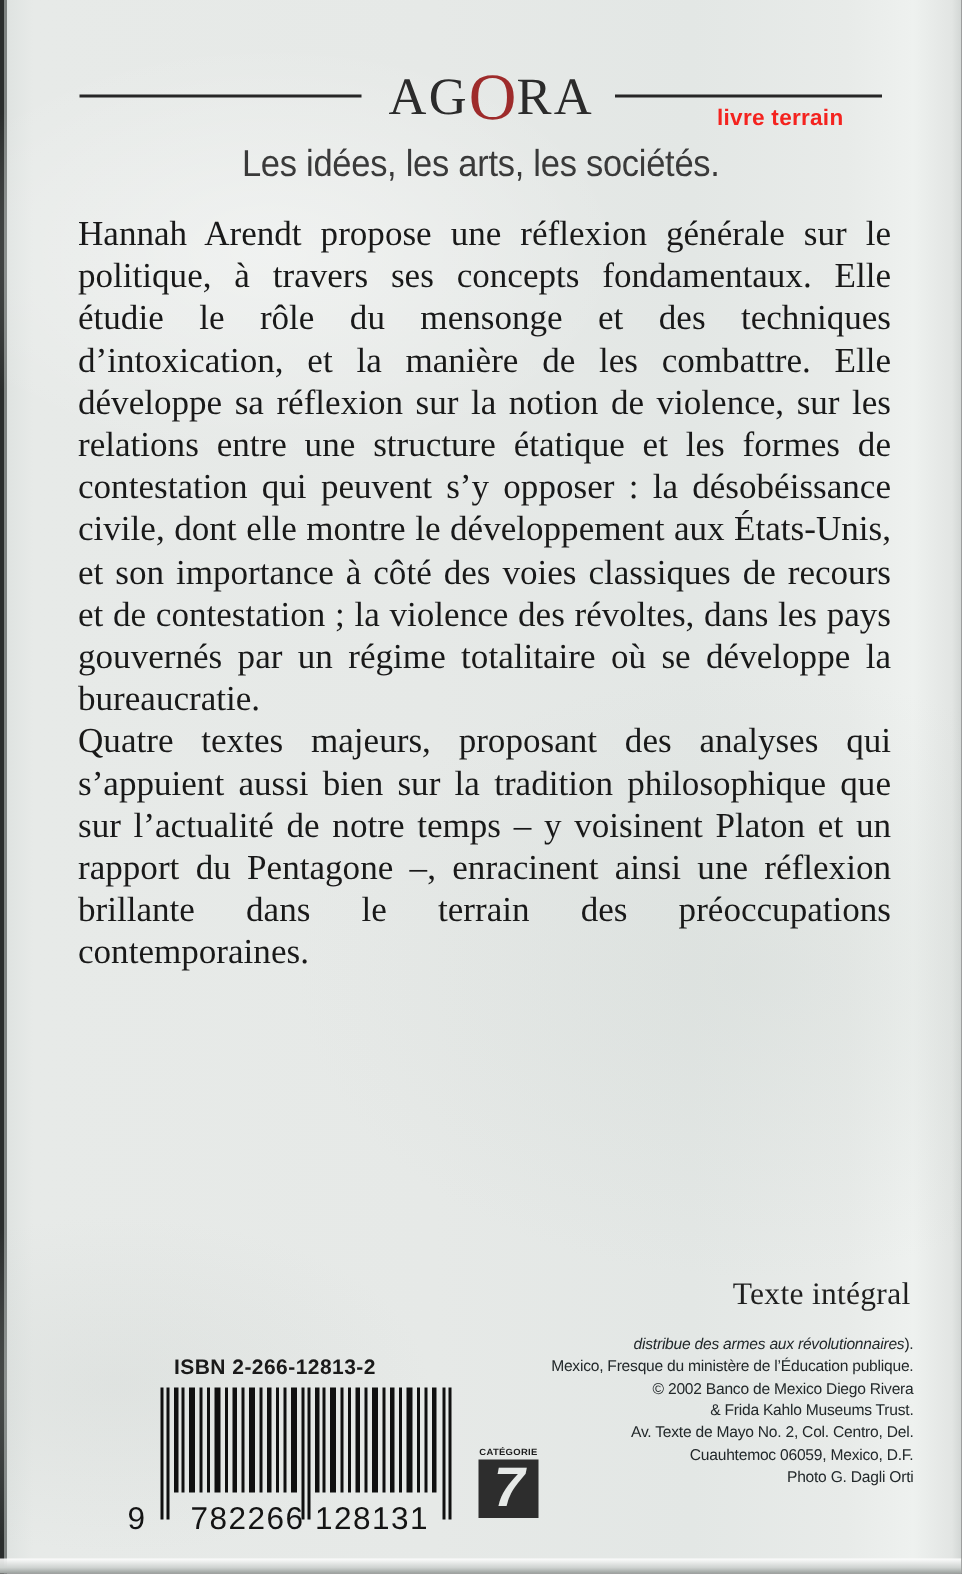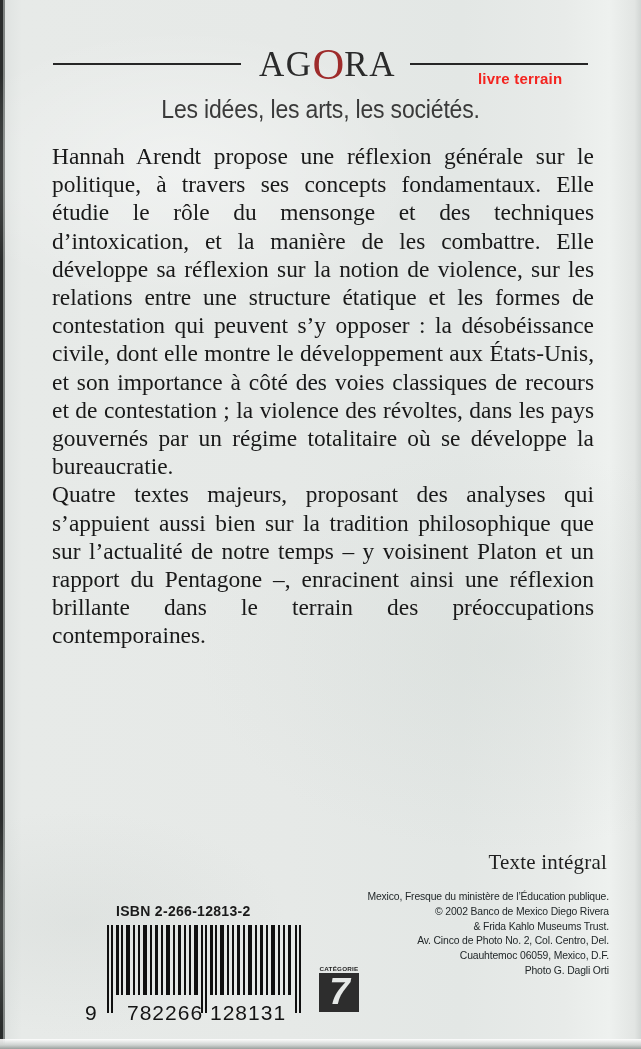--- a/index.html
+++ b/index.html
@@ -236,24 +236,25 @@
   <div class="subtitle layer">Les idées, les arts, les sociétés.</div>
 
   <div class="blurb layer">
     <p>Hannah Arendt propose une réflexion générale sur le politique, à travers ses concepts fondamentaux. Elle étudie le rôle du mensonge et des techniques d’intoxication, et la manière de les combattre. Elle développe sa réflexion sur la notion de violence, sur les relations entre une structure étatique et les formes de contestation qui peuvent s’y opposer : la désobéissance civile, dont elle montre le développement aux États-Unis, et son importance à côté des voies classiques de recours et de contestation ; la violence des révoltes, dans les pays gouvernés par un régime totalitaire où se développe la bureaucratie.</p>
     <p>Quatre textes majeurs, proposant des analyses qui s’appuient aussi bien sur la tradition philosophique que sur l’actualité de notre temps – y voisinent Platon et un rapport du Pentagone –, enracinent ainsi une réflexion brillante dans le terrain des  préoccupations contemporaines.</p>
   </div>
 
   <div class="texte-integral layer">Texte intégral</div>
 
   <div class="credits layer">
+    <div><i>distribue des armes aux révolutionnaires</i><span>).</span></div>
     <div>Mexico, Fresque du ministère de l’Éducation publique.</div>
     <div>© 2002 Banco de Mexico Diego Rivera</div>
     <div>&amp; Frida Kahlo Museums Trust.</div>
-    <div>Av. Cinco de Photo No. 2, Col. Centro, Del.</div>
+    <div>Av. Texte de Mayo No. 2, Col. Centro, Del.</div>
     <div>Cuauhtemoc 06059, Mexico, D.F.</div>
     <div>Photo G. Dagli Orti</div>
   </div>
 
   <div class="isbn layer">ISBN 2-266-12813-2</div>
 
   <div class="barcode-wrap layer">
     <div class="bars">
       <i class="guard" style="left:0px;width:2px"></i>
       <i class="guard" style="left:4px;width:2px"></i>

